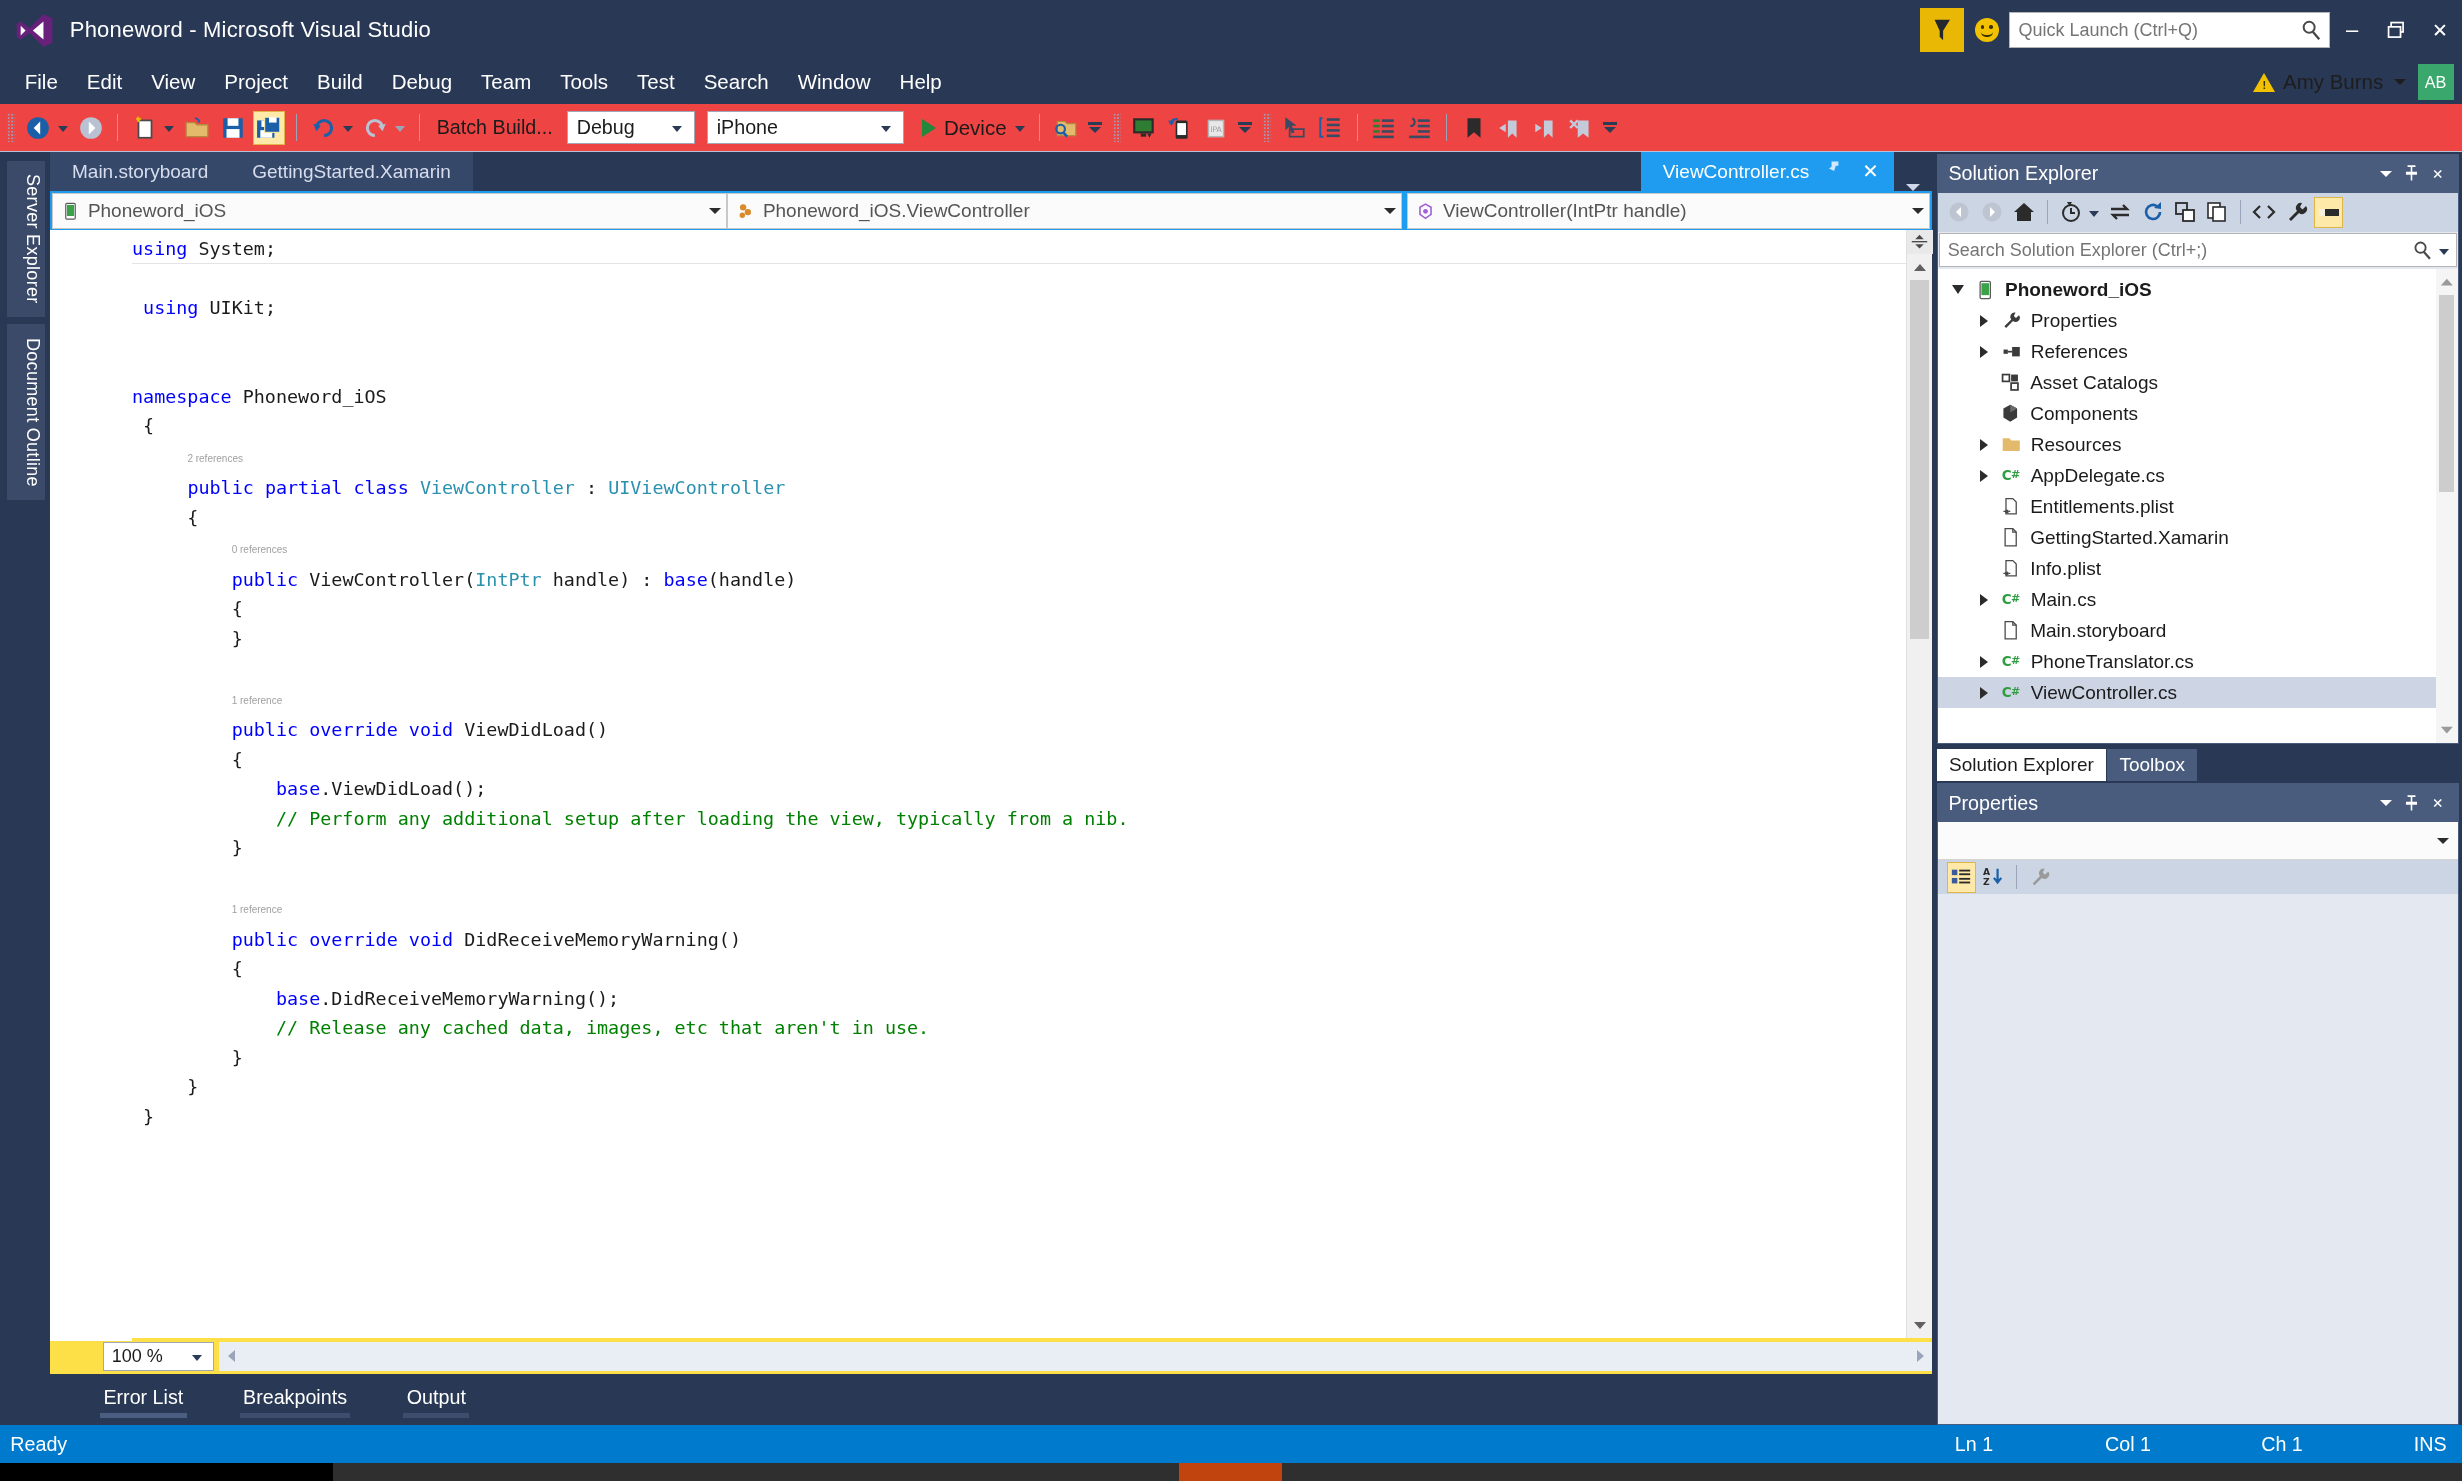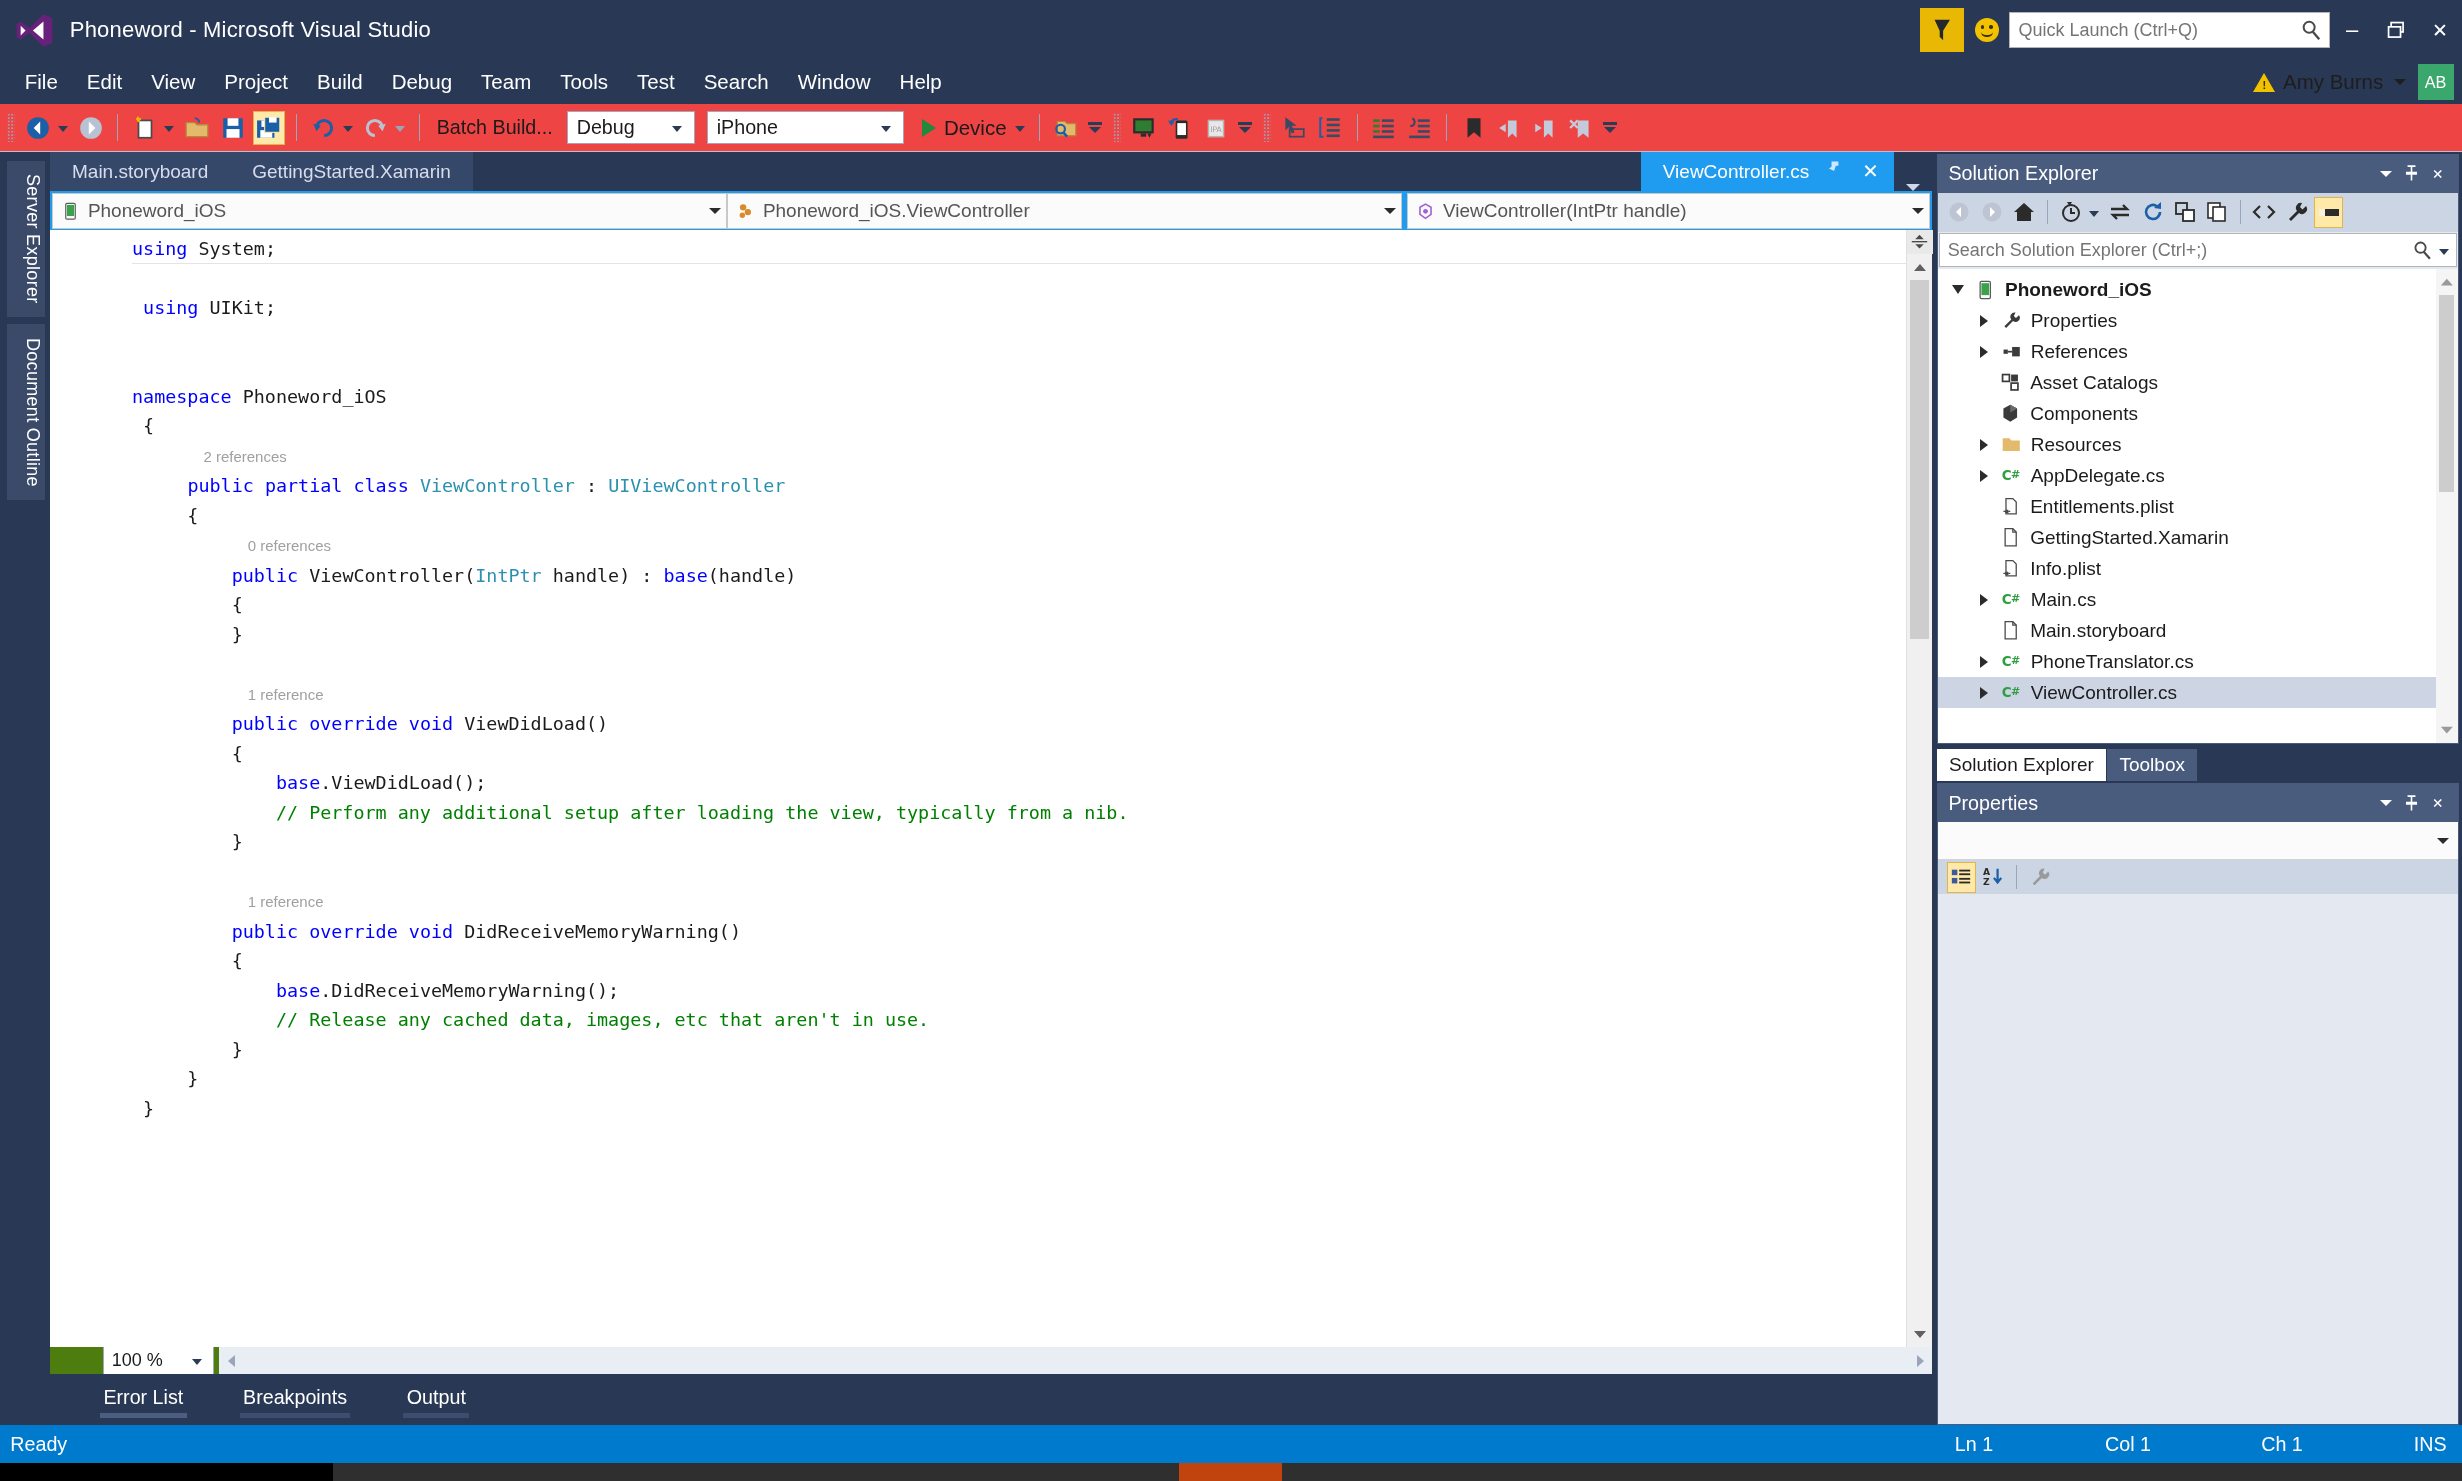--- a/index.html
+++ b/index.html
@@ -104,35 +104,35 @@
   .navsel.s3 { flex:1; margin-left: 5.1px; }
   .nav-caret { width:0;height:0;border-left:6.8px solid transparent;border-right:6.8px solid transparent;
                border-top:6.8px solid #2b2b2b; margin-left: 8.5px; }
 
   
   .codearea { flex:1; display:flex; min-height:0; background:#ffffff; position:relative; }
   .glyph-margin { width: 82px; background:#fff; flex:none; position:relative;}
   .codebody { flex:1; position:relative; overflow:hidden; background:#fff; }
   pre.code { font-family:"DejaVu Sans Mono", monospace; font-size: 18.4px; line-height: 29.5px;
              color:#1b1b1b; white-space:pre; padding-top: 4px; }
-  .k { color:#0000ff; } .t { color:#2b91af; } .c { color:#008000; } .ref { color:#a0a0a0; font-size:15px;
-       font-family:"Liberation Sans",sans-serif;margin-left:16px; }
+  .k { color:#0000ff; } .t { color:#2b91af; } .c { color:#008000; } .ref { color:#a0a0a0; font-size:10px;
+       font-family:"Liberation Sans",sans-serif; }
   .curline-underline { position:absolute; left:0; right:0; height:0.9px; background:#e3e3e8; }
 
   
   .vscroll { width: 26px; background:#f0f0f0; border-left:0.9px solid #e0e0e0; flex:none;
              display:flex; flex-direction:column; align-items:center; }
   .vs-btn { width:26px;height:26px; display:flex;align-items:center;justify-content:center; }
   .vs-up { width:0;height:0;border-left:6px solid transparent;border-right:6px solid transparent;border-bottom:7.7px solid #606060;}
   .vs-dn { width:0;height:0;border-left:6px solid transparent;border-right:6px solid transparent;border-top:7.7px solid #606060;}
   .vs-thumb { width: 19px; background:#cdcdcd; }
   .vs-splitter { width: 26px; height:24px; background:#e9e9e9; display:flex;align-items:center;justify-content:center;}
 
   
-  .edbottom { height: 27px; background:#4d7c0f; display:flex; align-items:center; flex:none; }
+  .edbottom { height: 36px; background:#fde047; display:flex; align-items:center; flex:none; }
   .zoombox { width: 111px; height:29px; background:#fff; border:0.9px solid #a0a8b8; margin-left: 53px;
              display:flex; align-items:center; justify-content:space-between; padding: 0 6px 0 7.7px;}
   .zoombox span { font-size: 18px; color:#1b1b1b; }
   .hscroll { flex:1; height: 29px; background:#e9edf4; margin: 0 0 0 5.1px; display:flex; align-items:center;
              justify-content:space-between; }
   .hs-left { width:0;height:0;border-top:6.8px solid transparent;border-bottom:6.8px solid transparent;
              border-right:7.7px solid #9aa5ba; margin-left:8.5px;}
   .hs-right { width:0;height:0;border-top:6.8px solid transparent;border-bottom:6.8px solid transparent;
              border-left:7.7px solid #9aa5ba; margin-right:8.5px;}
 

